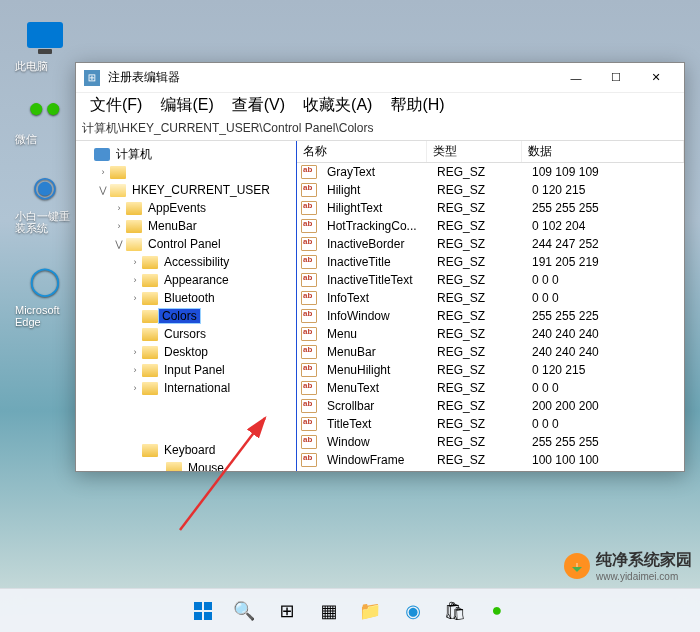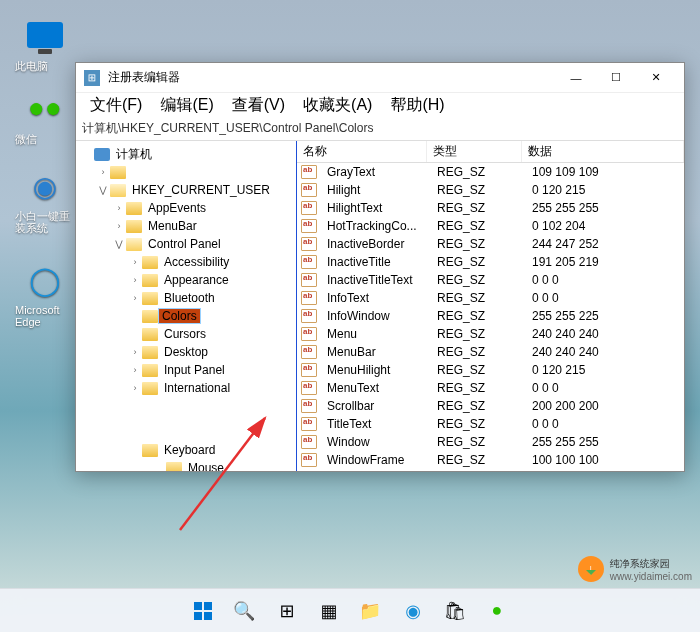--- a/index.html
+++ b/index.html
@@ -22,21 +22,21 @@
 .menubar { height: 24px; display: flex; align-items: center; padding: 0 6px; font-size: 16px; background: #fff; gap: 2px; }
 .menubar span { padding: 2px 8px; cursor: pointer; }
 
 .addressbar { height: 24px; padding: 2px 6px; font-size: 12px; color: #333; background: #fff; border-bottom: 1px solid #ddd; display: flex; align-items: center; }
 
 .body-split { flex: 1; display: flex; overflow: hidden; }
 
 
 .tree { width: 221px; border-right: 1px solid #1d4ed8; overflow-y: auto; font-size: 12px; padding: 4px 0; }
 .tree-row { display: flex; align-items: center; height: 18px; padding-right: 4px; cursor: pointer; white-space: nowrap; }
-.tree-row.selected .label { background: #c2410c; border: 1px solid #99d1ff; padding: 0 3px; margin-left: -4px; }
+.tree-row.selected .label { background: #1d4ed8; border: 1px solid #99d1ff; padding: 0 3px; margin-left: -4px; }
 .tree-row .chev { width: 14px; text-align: center; color: #666; font-size: 9px; }
 .tree-row .folder { width: 16px; height: 13px; background: linear-gradient(#ffe9a8, #f0c040); border-radius: 1px; margin-right: 4px; position: relative; }
 .tree-row .folder.open { background: linear-gradient(#fff2c8, #f8d060); }
 .tree-row .pc { width: 16px; height: 13px; background: #4a90d0; border-radius: 2px; margin-right: 4px; }
 .tree-row .label { padding: 0 2px; }
 
 
 .listview { flex: 1; overflow: auto; font-size: 12px; }
 .list-header { display: flex; height: 22px; border-bottom: 1px solid #ddd; position: sticky; top: 0; background: #fff; }
 .list-header .col { padding: 2px 6px; border-right: 1px solid #eee; display: flex; align-items: center; }
@@ -318,21 +318,21 @@
           <path d="M0,0 L0,6 L9,3 z" fill="#e53030"></path>
         </marker>
       </defs>
     <line x1="20" y1="120" x2="105" y2="8" stroke="#e53030" stroke-width="2.5" marker-end="url(#ah)"></line>
   </svg>
 </div>
 
 <div class="watermark">
   <div class="badge">↓</div>
   <div>
-    <div style="font-weight:normal; font-size:10px">纯净系统家园</div>
+    <div style="font-weight:bold; font-size:16px">纯净系统家园</div>
     <div style="font-size:10px; color:#666">www.yidaimei.com</div>
   </div>
 </div>
 
 <div class="taskbar">
   <div class="tb-item">
       <svg width="20" height="20" viewBox="0 0 20 20">
         <rect x="1" y="1" width="8" height="8" fill="#0078d4"></rect>
         <rect x="11" y="1" width="8" height="8" fill="#0078d4"></rect>
         <rect x="1" y="11" width="8" height="8" fill="#0078d4"></rect>

